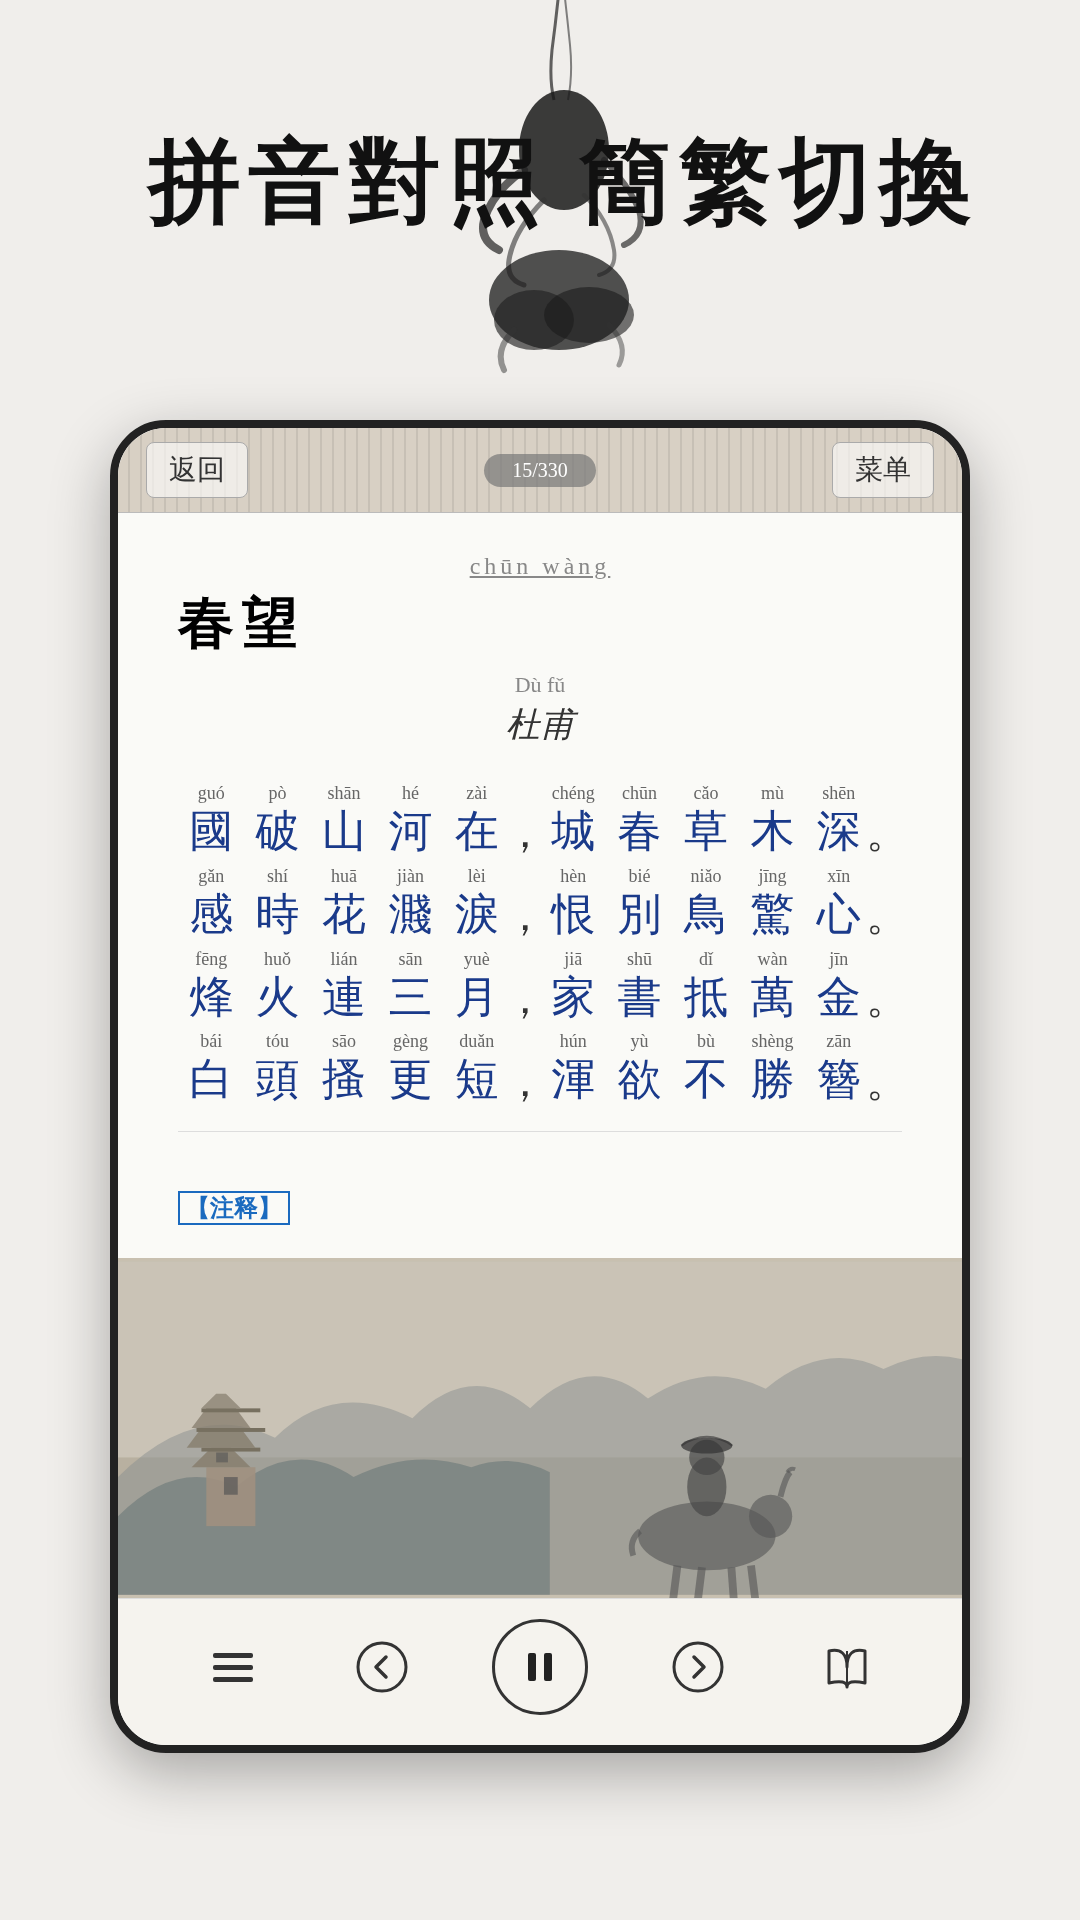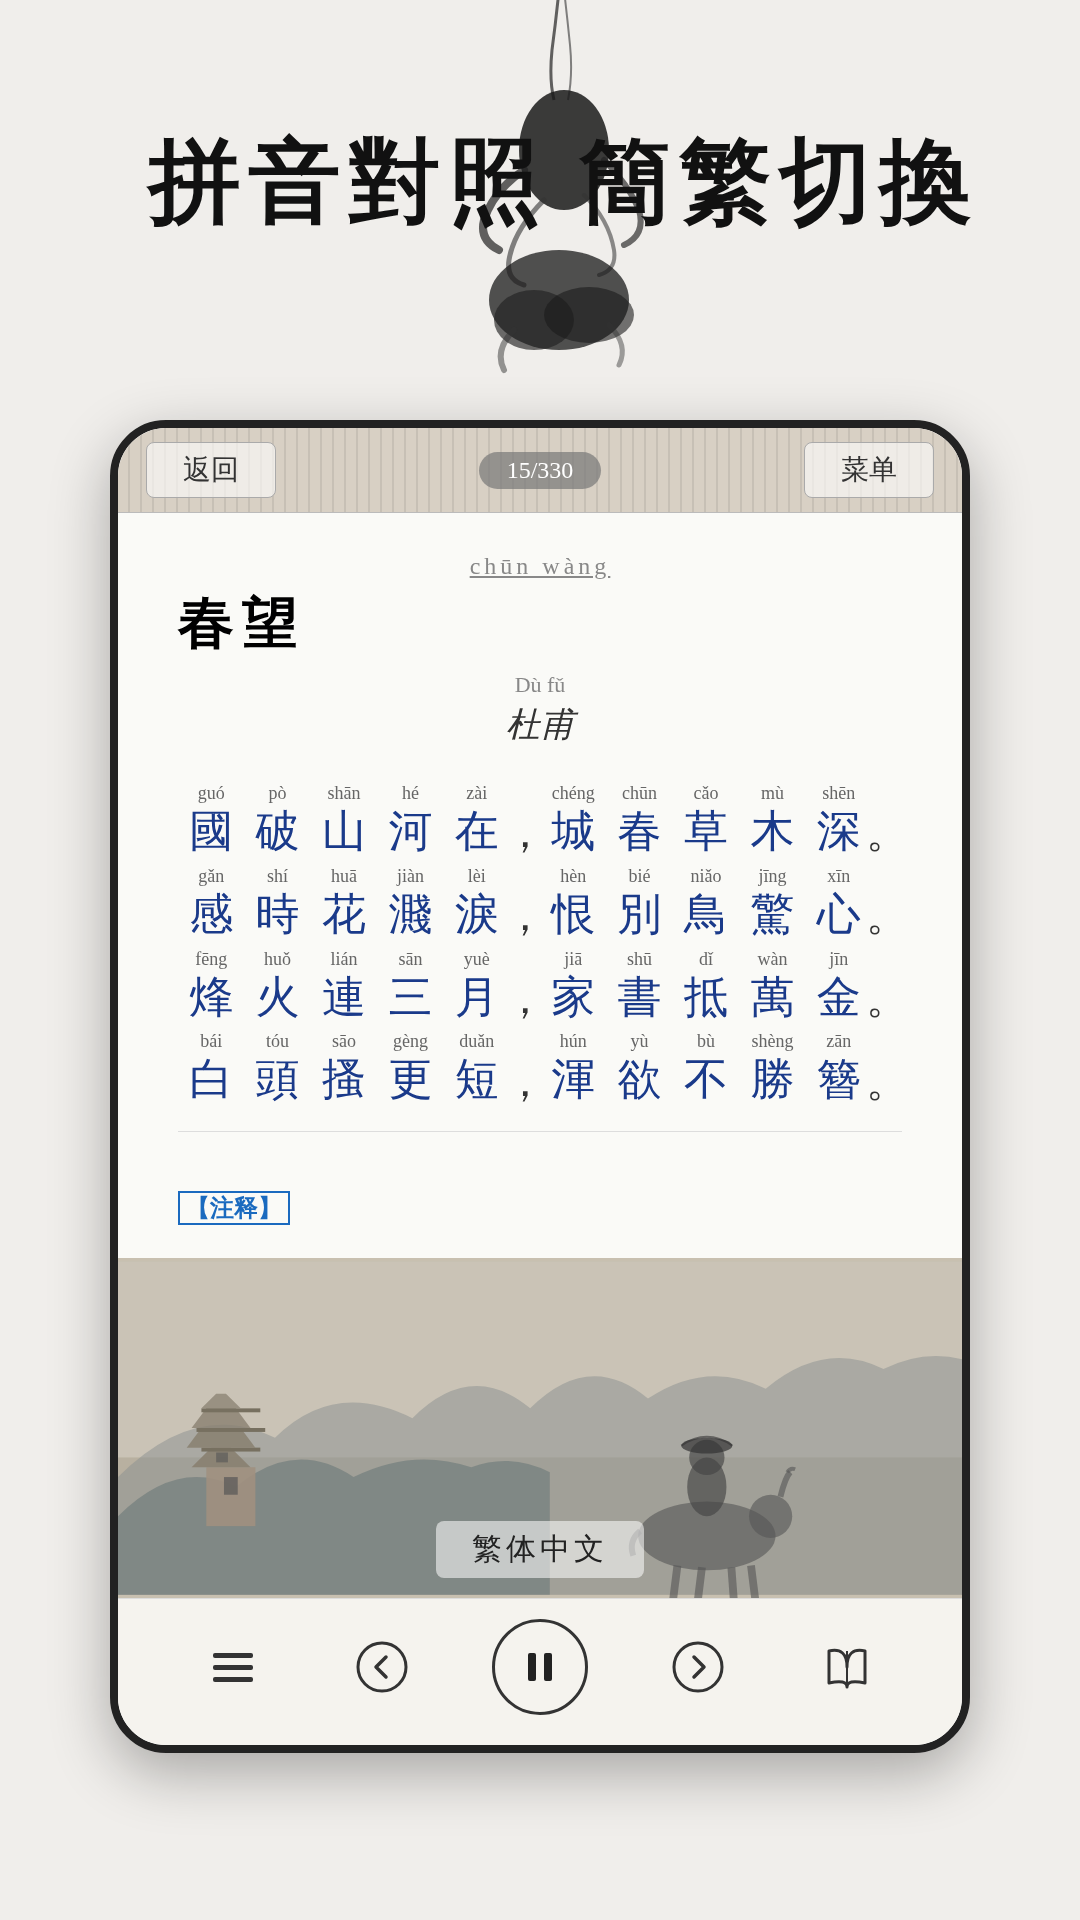--- a/index.html
+++ b/index.html
@@ -68,34 +68,34 @@
         rgba(0,0,0,0.08) 10px,
         rgba(0,0,0,0.08) 12px
       );
       pointer-events: none;
     }
 
     .nav-btn {
       background: rgba(255,255,255,0.6);
       border: 1px solid #aaa;
       border-radius: 8px;
-      padding: 8px 36px;
+      padding: 8px 22px;
       font-size: 28px;
       color: #333;
       cursor: pointer;
       z-index: 2;
       font-family: Liberation Sans, sans-serif;
     }
 
     .nav-counter {
       background: rgba(120,120,120,0.7);
       color: #fff;
       border-radius: 20px;
       padding: 5px 28px;
-      font-size: 24px;
+      font-size: 20px;
       z-index: 2;
     }
 
     
     .poem-area {
       background: #fafaf7;
       padding: 40px 60px 30px;
     }
 
     .poem-pinyin-title {
@@ -590,21 +590,20 @@
 
         <path d="M12 115 Q0 125 5 140" stroke="#555" stroke-width="6" fill="none" opacity="0.6"></path>
 
         <ellipse cx="80" cy="70" rx="20" ry="30" fill="#444" opacity="0.65"></ellipse>
         <circle cx="80" cy="40" r="18" fill="#444" opacity="0.65"></circle>
 
         <ellipse cx="80" cy="28" rx="26" ry="8" fill="#333" opacity="0.7"></ellipse>
         <path d="M54 28 Q80 10 106 28" stroke="#333" stroke-width="2" fill="none" opacity="0.6"></path>
       </g>
     </svg>
-    <div class="image-overlay-text">繁体中文</div>
   </div>
 
   <div class="bottom-nav">
     <div class="bottom-btn">
       <svg width="48" height="48" viewBox="0 0 48 48">
         <rect x="4" y="10" width="40" height="5" rx="2" fill="#333"></rect>
         <rect x="4" y="22" width="40" height="5" rx="2" fill="#333"></rect>
         <rect x="4" y="34" width="40" height="5" rx="2" fill="#333"></rect>
       </svg>
     </div>

